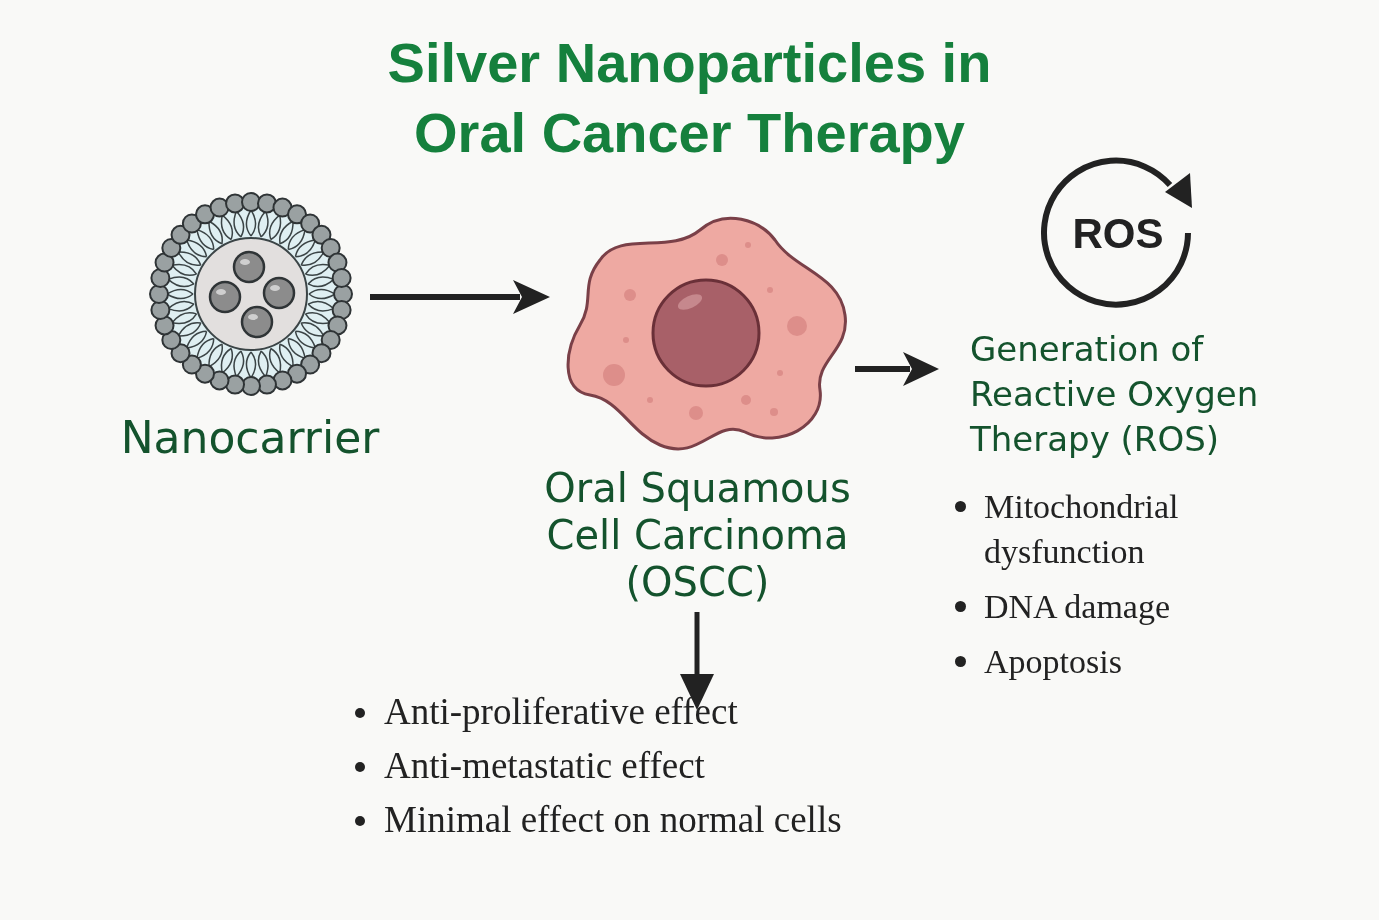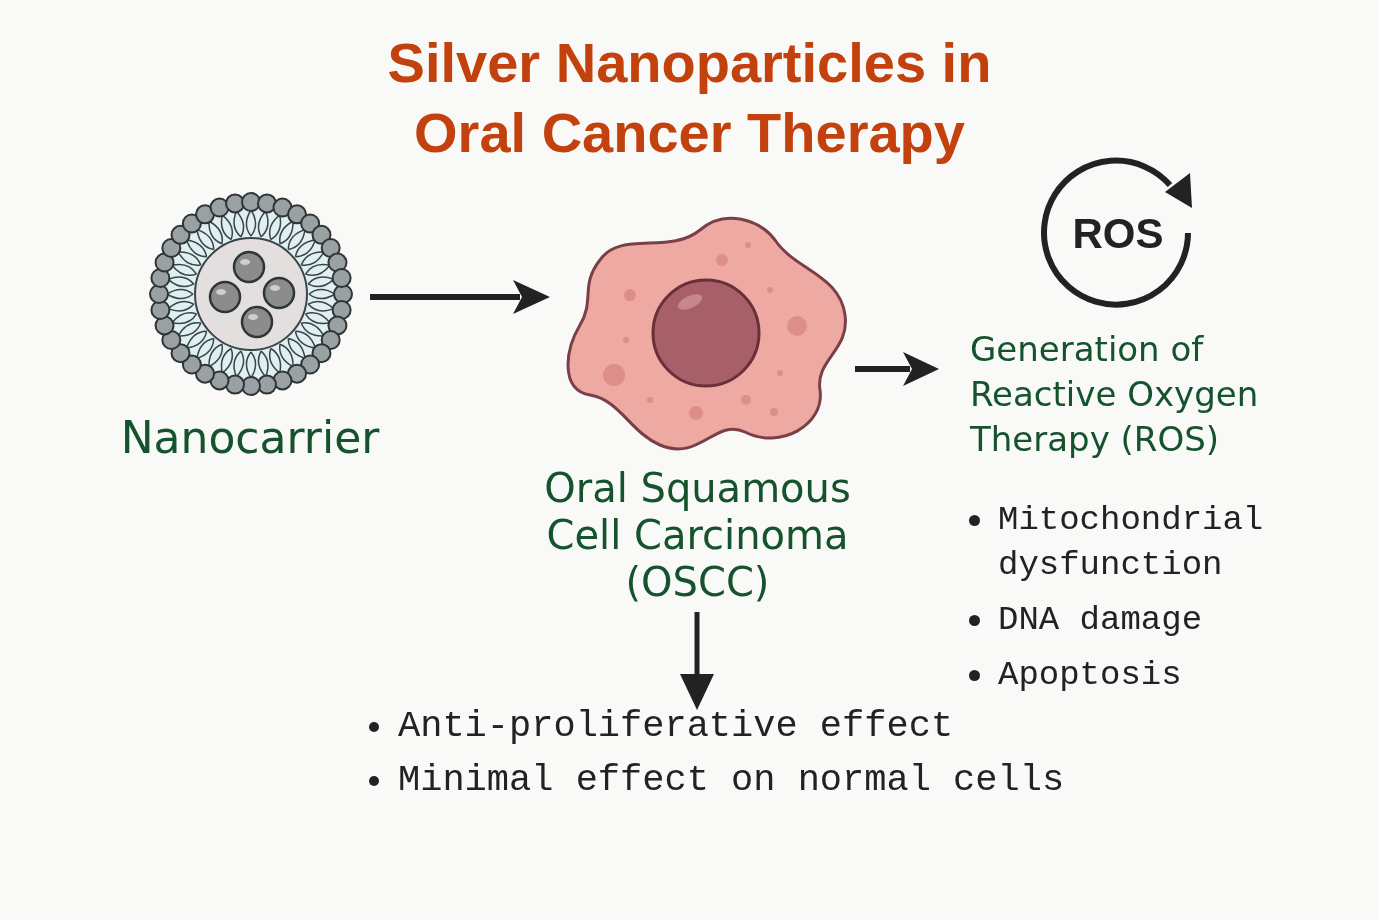--- a/index.html
+++ b/index.html
@@ -1,24 +1,24 @@
 <!DOCTYPE html>
 <html><head>
 <meta charset="utf-8">
 <style>
   html, body { margin:0; padding:0; }
   body { width:1379px; height:920px; background:#f9f9f7; position:relative; overflow:hidden;
          font-family:"Liberation Sans", sans-serif; color:#222; }
   .abs { position:absolute; }
-  #title { left:0; width:1379px; top:28px; text-align:center; font-weight:bold; font-size:56px; line-height:70px; color:#c2410c; }
+  #title { left:0; width:1379px; top:28px; text-align:center; font-weight:bold; font-size:56px; line-height:70px; color:#15803d; }
   .label { font-family:"DejaVu Sans", sans-serif; color:#14532d; }
   #nano-label { left:120px; width:260px; top:412px; text-align:center; font-size:44px; }
   #cell-label { left:520px; width:355px; top:465px; text-align:center; font-size:40px; line-height:47px; }
   #ros-label { left:970px; top:327px; font-size:34px; line-height:45px; }
-  ul.bul { position:absolute; margin:14px; padding:0; list-style:none; font-family:Liberation Mono, monospace; }
+  ul.bul { position:absolute; margin:0; padding:0; list-style:none; font-family:Liberation Serif, serif; }
   ul.bul li { position:relative; padding-left:32px; }
   ul.bul li::before { content:""; position:absolute; left:3px; width:11px; height:11px; border-radius:50%; background:#222; }
   #ros-effects { left:952px; top:484px; font-size:34px; line-height:45px; }
   #ros-effects li { margin-bottom:10px; }
   #ros-effects li::before { top:17px; }
   #cell-effects { left:352px; top:687px; font-size:37px; line-height:50px; }
   #cell-effects li { margin-bottom:4px; }
   #cell-effects li::before { top:21px; width:10px; height:10px; }
   svg { position:absolute; overflow:visible; }
 </style>
@@ -227,14 +227,15 @@
   <div>(OSCC)</div>
 </div>
 
 <svg width="40" height="100" style="left:678px;top:612px;">
   <line x1="19" y1="0" x2="19" y2="70" stroke="#222" stroke-width="5"></line>
   <polygon points="2,62 36,62 19,98" fill="#222"></polygon>
 </svg>
 
 <ul id="cell-effects" class="bul">
   <li>Anti-proliferative effect</li>
+  <li>Anti-metastatic effect</li>
   <li>Minimal effect on normal cells</li>
 </ul>
 
 </body></html>

